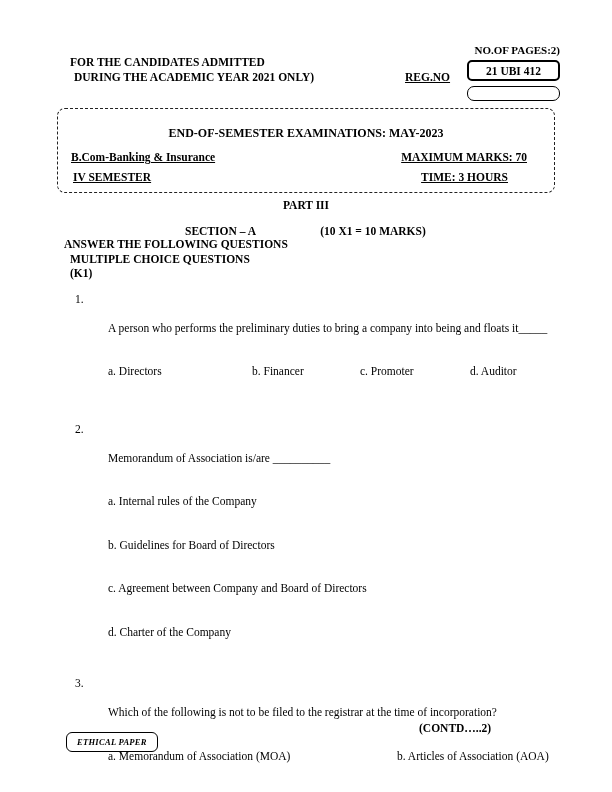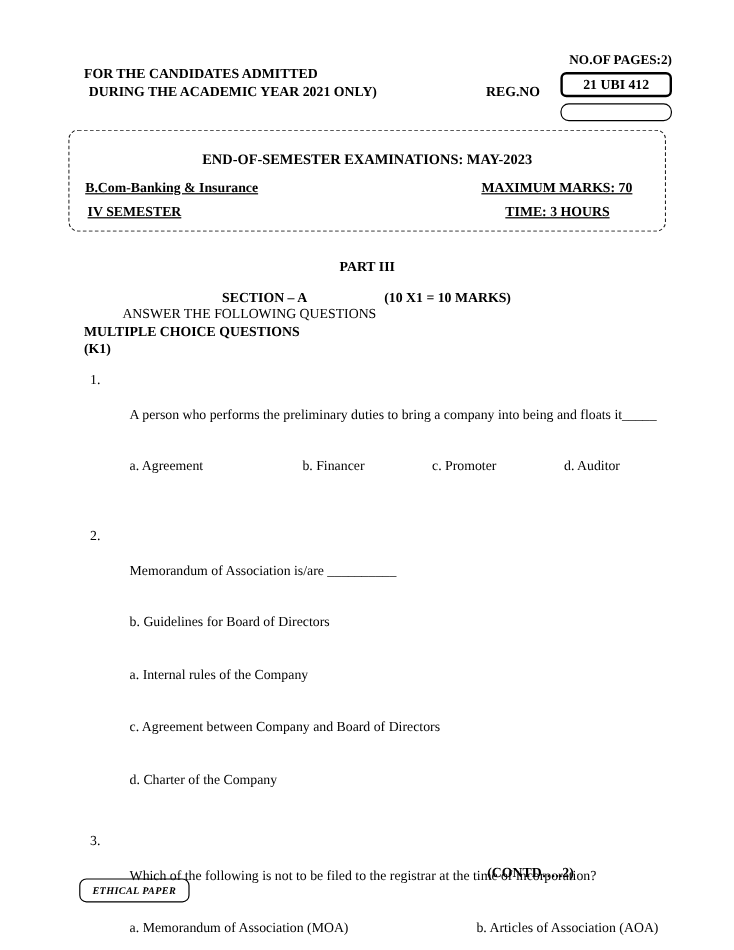--- a/index.html
+++ b/index.html
@@ -13,21 +13,21 @@
     font-size:11.5px;
     color:#000;
     overflow:hidden;
   }
 
   
   .top-header { position:relative; height:58px; margin-top:44px; }
   .pages-note { position:absolute; top:0; right:52px; font-weight:bold; font-size:11px; }
   .candidates { position:absolute; left:70px; top:11px; font-weight:bold; line-height:15px; }
   .candidates .l2 { padding-left:4px; }
-  .regno-label { position:absolute; left:405px; top:27px; font-weight:bold; }
+  .regno-label { position:absolute; left:405px; top:27px; font-weight:bold;text-decoration:underline; }
   .code-box {
     position:absolute; left:467px; top:16px; width:93px; height:21px;
     border:2px solid #000; border-radius:5px;
     font-weight:bold; text-align:center; line-height:18px;
   }
   .empty-box {
     position:absolute; left:467px; top:42px; width:93px; height:15px;
     border:1.5px solid #000; border-radius:7px;
   }
 
@@ -38,43 +38,43 @@
     border-radius:8px;
     padding:6px 0 9px 0;
   }
   .exam-box .line1 { text-align:center; font-weight:bold; font-size:12px; margin-top:6px; }
   .exam-box .line2 { text-align:center; font-weight:bold; font-size:12px; margin-top:11px; }
   .exam-box .row { display:flex; justify-content:space-between; font-weight:bold;text-decoration:underline; }
   .exam-box .row1 { margin-top:10px; padding-left:13px; padding-right:27px; }
   .exam-box .row2 { margin-top:8px; padding-left:15px; padding-right:46px; }
 
   
-  .part-title { text-align:center; font-weight:bold; margin-top:24px; }
+  .part-title { text-align:center; font-weight:bold; margin-top:6px; }
   .subject-title { text-align:center; font-weight:bold; margin-top:8px; }
   .section-line { margin-top:14px; margin-left:185px; font-weight:bold; }
   .section-line .marks { margin-left:62px; }
-  .instr { margin-left:102px; font-weight:normal; line-height:14.5px; }
+  .instr { margin-left:64px; font-weight:bold; line-height:14.5px; }
   .instr-row { display:flex; justify-content:space-between; margin-left:70px; margin-right:71px; font-weight:bold; line-height:14.5px;flex-direction:column; }
 
   
   .q { display:flex; margin-left:75px; margin-right:40px; line-height:14.5px; }
   .qnum { width:33px; flex-shrink:0; }
   .qbody { flex:1; white-space:pre-wrap; }
   .q1 { margin-top:11px; }
   .q2 { margin-top:14px; }
   .q3 { margin-top:8px; }
   .opt4 { display:flex; }
   .opt4 .o0 { width:144px; }
   .opt4 .o1 { width:108px; }
   .opt4 .o2 { width:110px; }
   .opt2 { display:flex;gap:37px; }
   .opt2 .left { width:252px; flex-shrink:0; }
 
   
-  .contd { position:absolute; left:406px; top:722px; font-weight:bold; }
+  .contd { position:absolute; left:419px; top:722px; font-weight:bold; }
   .ethical-box {
     position:absolute; left:66px; top:732px;
     border:1.6px solid #000; border-radius:6px;
     padding:4px 10px 4px 10px;
     font-weight:bold; font-style:italic; font-size:8.5px;
     letter-spacing:0.3px;
   }
 </style>
 </head>
 <body>
@@ -114,34 +114,34 @@
   <div class="instr-row">
     <span>MULTIPLE CHOICE QUESTIONS</span>
     <span>(K1)</span>
   </div>
 
   <div class="q q1">
     <span class="qnum">1.</span>
     <div class="qbody">
       <div>A person who performs the preliminary duties to bring a company into being and floats it_____</div>
       <div class="opt4">
-        <span class="o0">a. Agreement</span>
+        <span class="o0">a. Directors</span>
         <span class="o1">b. Financer</span>
         <span class="o2">c. Promoter</span>
         <span class="o3">d. Auditor</span>
       </div>
     </div>
   </div>
 
   <div class="q q2">
     <span class="qnum">2.</span>
     <div class="qbody">
       <div>Memorandum of Association is/are __________</div>
+      <div>a. Internal rules of the Company</div>
       <div>b. Guidelines for Board of Directors</div>
-      <div>a. Internal rules of the Company</div>
       <div>c. Agreement between Company and Board of Directors</div>
       <div>d. Charter of the Company</div>
     </div>
   </div>
 
   <div class="q q3">
     <span class="qnum">3.</span>
     <div class="qbody">
       <div>Which of the following is not to be filed to the registrar at the time of incorporation?</div>
       <div class="opt2">

